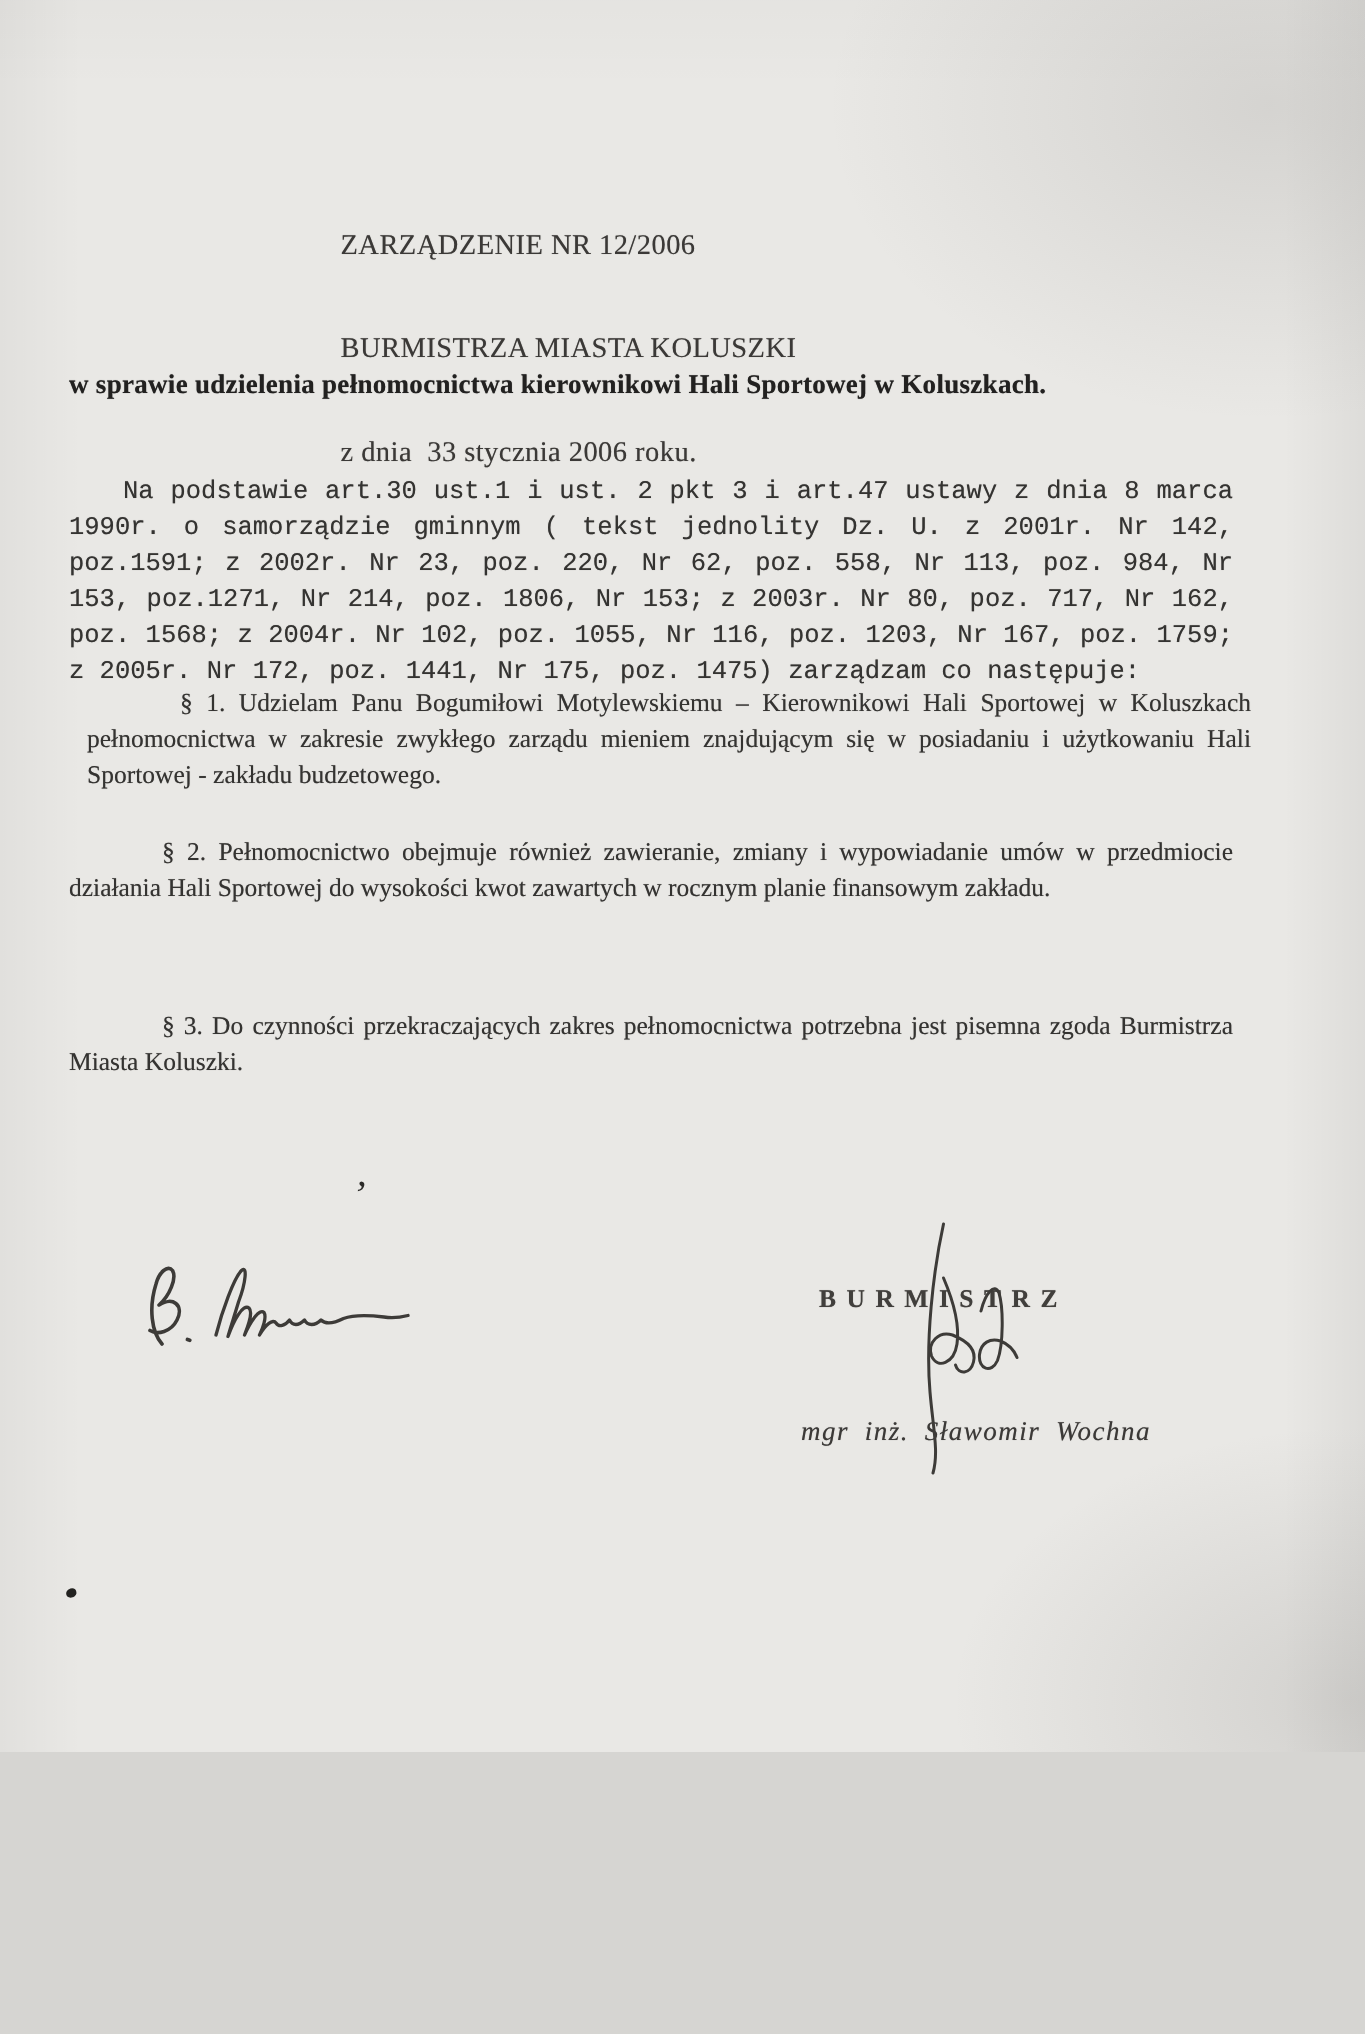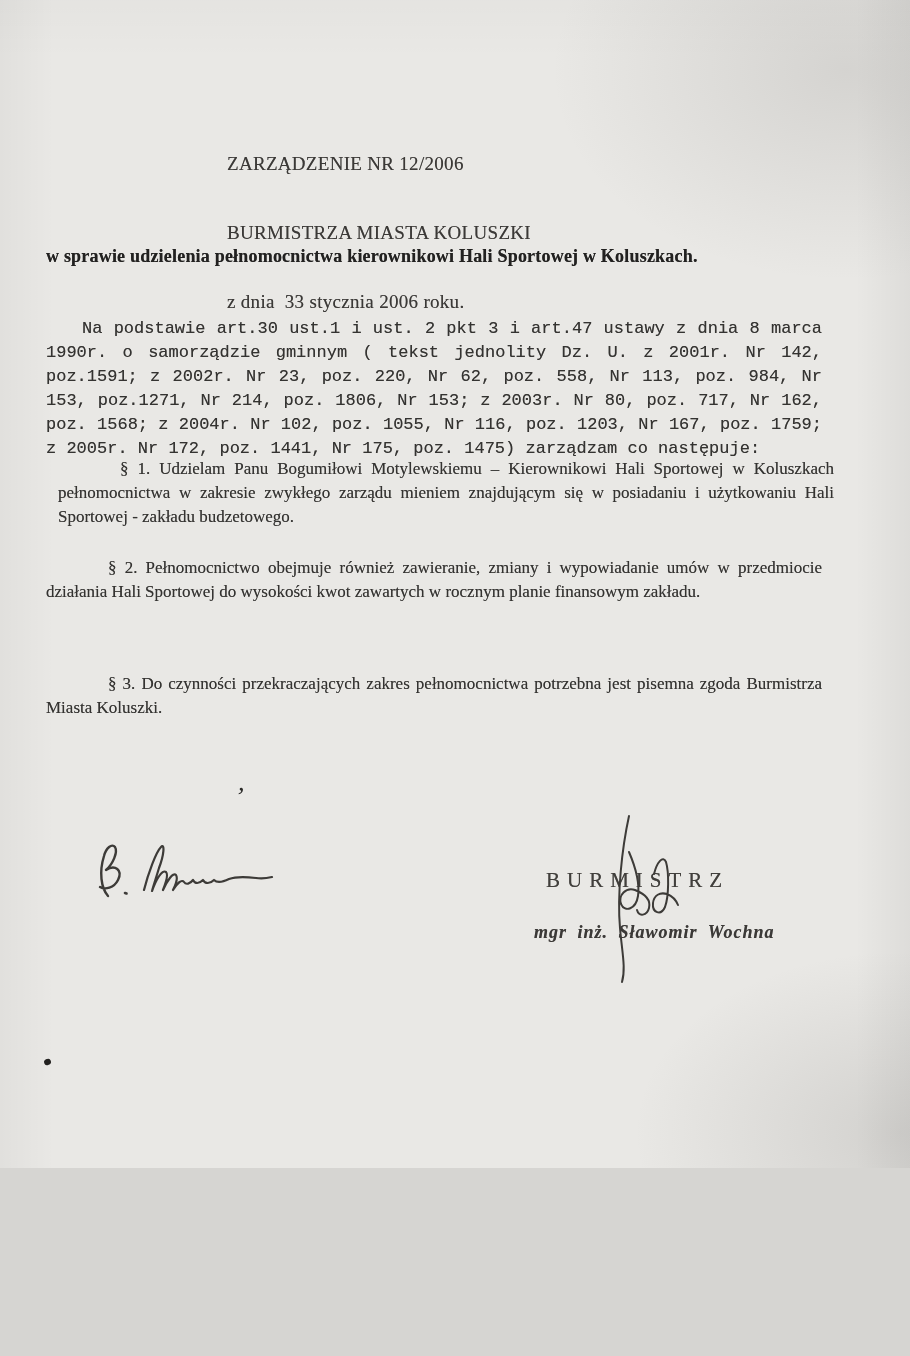--- a/index.html
+++ b/index.html
@@ -49,29 +49,28 @@
   .sec3   { top: 652px; text-indent: 62px; margin-top: 20px; }
   .sec4   { top: 740px; text-indent: 62px; }
   .apostrophe-mark {
     left: 236px; top: 782px;
     font-size: 26px; color: #2c2b29;
     transform: rotate(6deg);
   }
   .sig-left-svg { left: 84px; top: 836px; }
   .sig-title {
     left: 546px; top: 856px;
-    font-size: 21px; font-weight: normal;
+    font-size: 17px; font-weight: bold;
     letter-spacing: 7px;
     color: #413f3c;
     text-shadow: 0 0 0.5px rgba(50,48,45,0.6);
-    margin-top: 12px;
   }
   .sig-name {
-    left: 534px; top: 922px;
-    font-size: 18px; font-style: italic; font-weight: bold;
+    left: 534px; top: 944px;
+    font-size: 18px; font-style: italic; font-weight: normal;
     letter-spacing: 1px; word-spacing: 5px;
     color: #3b3937;
     text-shadow: 0 0 0.5px rgba(50,48,45,0.55);
   }
   .sig-right-svg { left: 596px; top: 810px; z-index: 3; }
   .ink-dot {
     left: 44px; top: 1059px;
     width: 7px; height: 6px;
     background: #232220;
     border-radius: 55% 45% 50% 50%;

